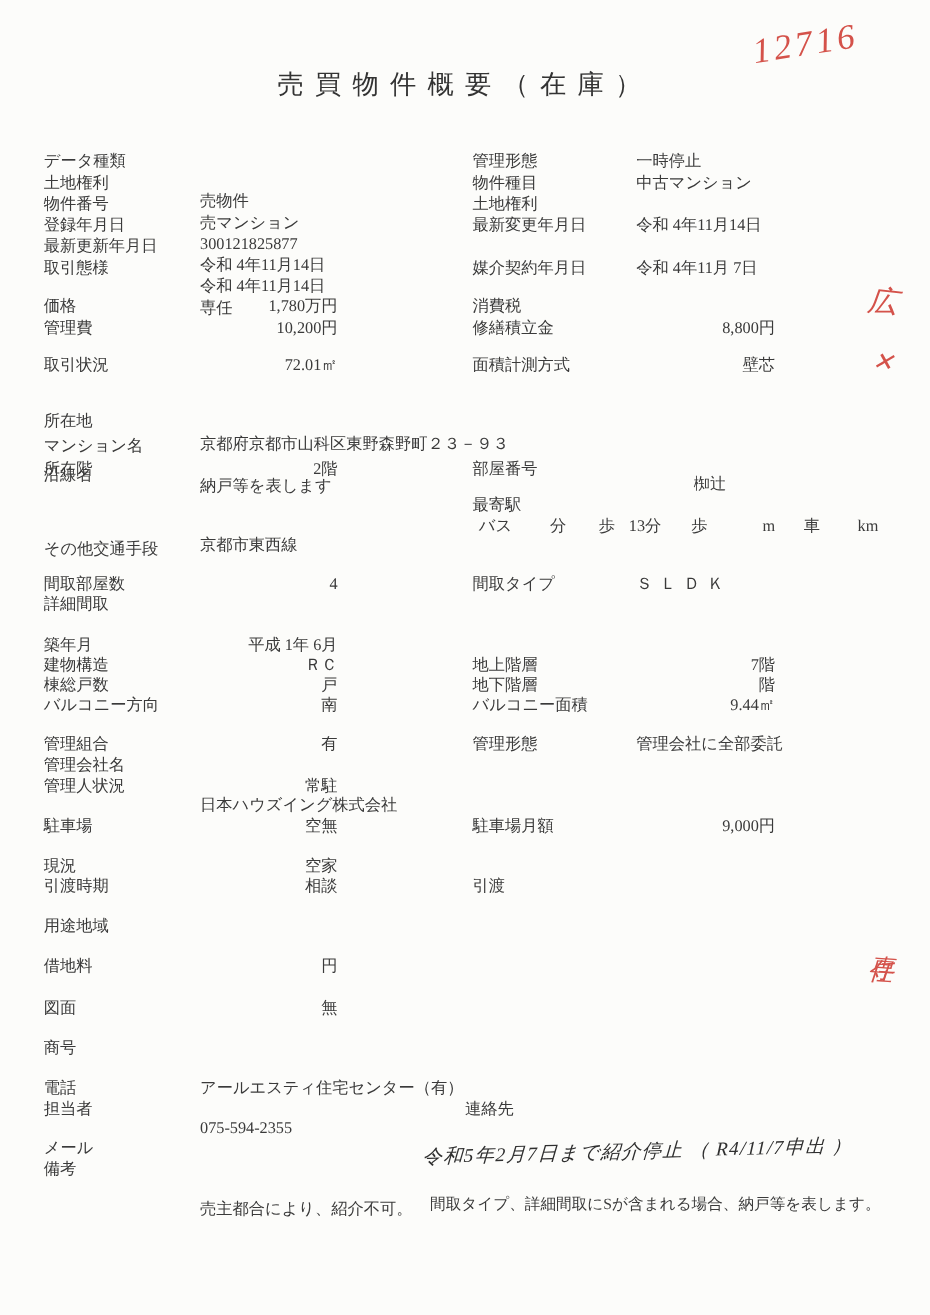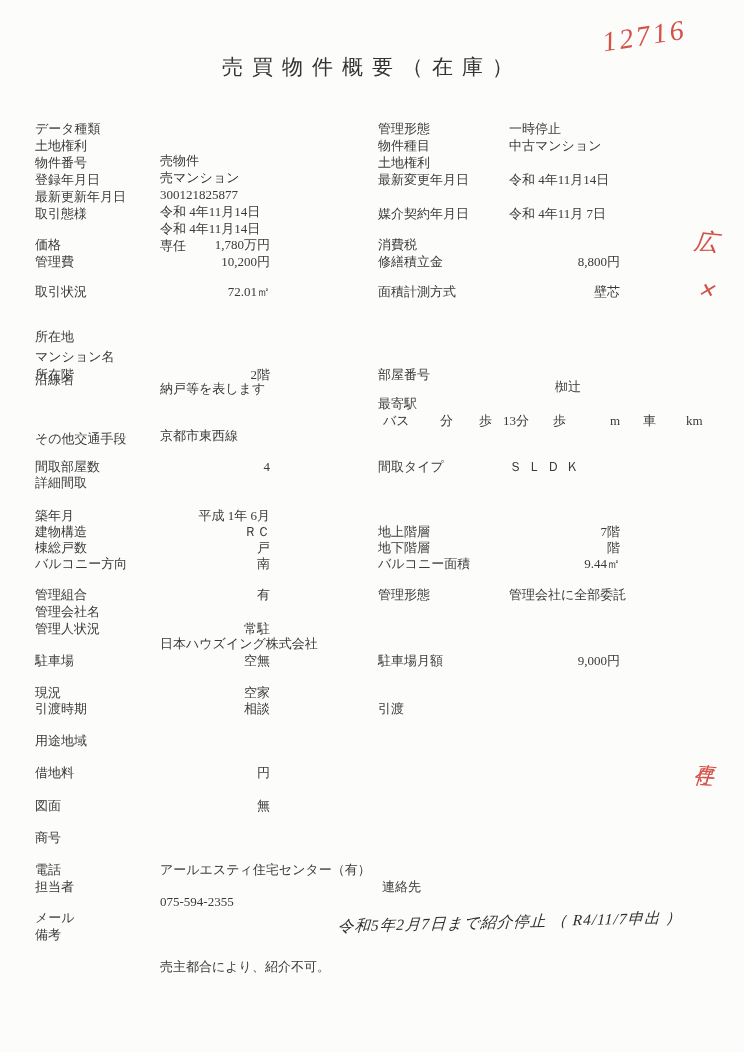--- a/index.html
+++ b/index.html
@@ -99,20 +99,21 @@
 
   <div class="t hw-red hw-kou">広</div>
   <div class="t hw-red hw-x">✕</div>
 
   <div class="t lab-l" style="top:285px">取引状況</div>
   <div class="t vr" style="top:285px">72.01㎡</div>
   <div class="t lab-r" style="top:285px">面積計測方式</div>
   <div class="t rvr" style="top:285px">壁芯</div>
 
   <div class="t lab-l" style="top:330px">所在地</div>
+  <div class="t vl" style="top:316px">京都府京都市山科区東野森野町２３－９３</div>
 
   <div class="t lab-l" style="top:350px">マンション名</div>
   <div class="t vl" style="top:350px">納戸等を表します</div>
 
   <div class="t lab-l" style="top:368px">所在階</div>
   <div class="t vr" style="top:368px">2階</div>
   <div class="t lab-r" style="top:368px">部屋番号</div>
 
   <div class="t lab-l" style="top:373px">沿線名</div>
   <div class="t vl" style="top:397px">京都市東西線</div>
@@ -188,23 +189,24 @@
   <div class="t lab-l" style="top:799px">図面</div>
   <div class="t vr" style="top:799px">無</div>
 
   <div class="t lab-l" style="top:831px">商号</div>
   <div class="t vl" style="top:831px">アールエスティ住宅センター（有）</div>
 
   <div class="t lab-l" style="top:863px">電話</div>
   <div class="t vl" style="top:863px">075-594-2355</div>
 
   <div class="t lab-l" style="top:880px">担当者</div>
-  <div class="t" style="top:880px;left:382px">連絡先</div>
+  <div class="t" style="top:880px;left:372px">連絡先</div>
 
   <div class="t lab-l" style="top:911px">メール</div>
 
   <div class="t lab-l" style="top:928px">備考</div>
   <div class="t vl" style="top:928px">売主都合により、紹介不可。</div>
 
   <div class="t hw-black">令和5年2月7日まで紹介停止 （ R4/11/7申出 ）</div>
 
+  <div class="t footer-note">間取タイプ、詳細間取にSが含まれる場合、納戸等を表します。</div>
 
 </div>
 
 </body></html>

